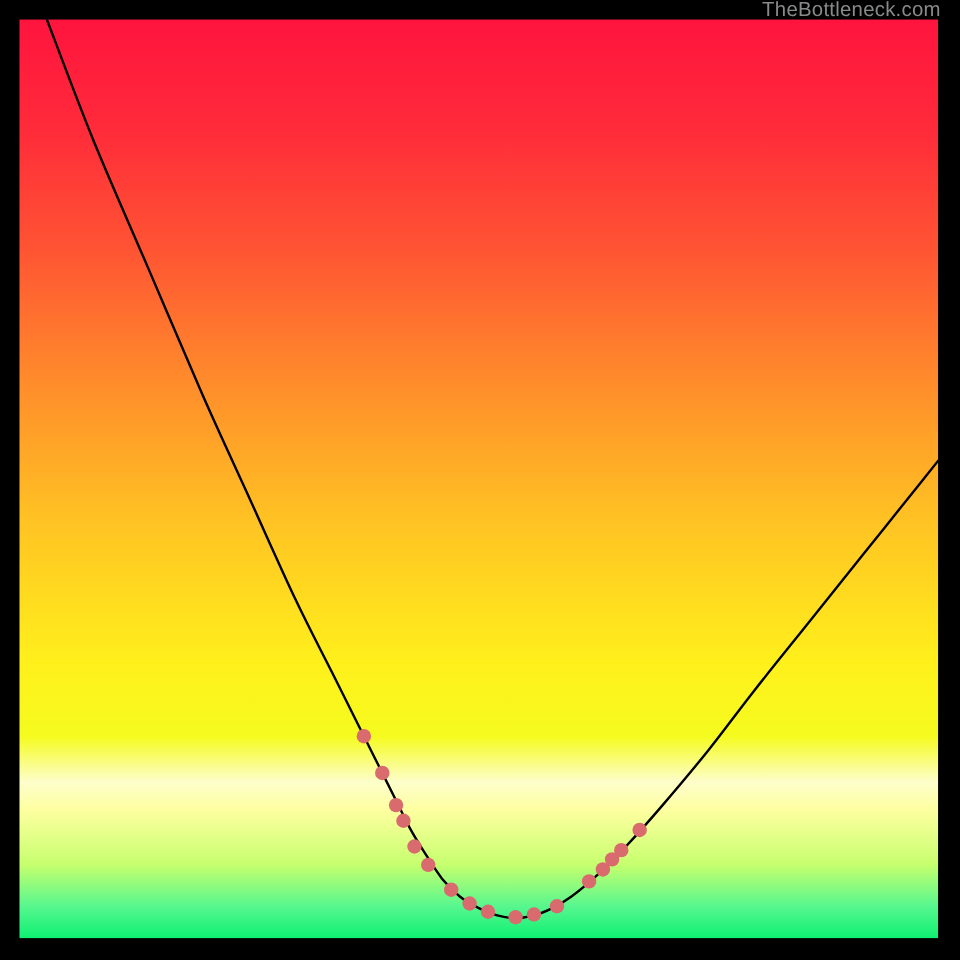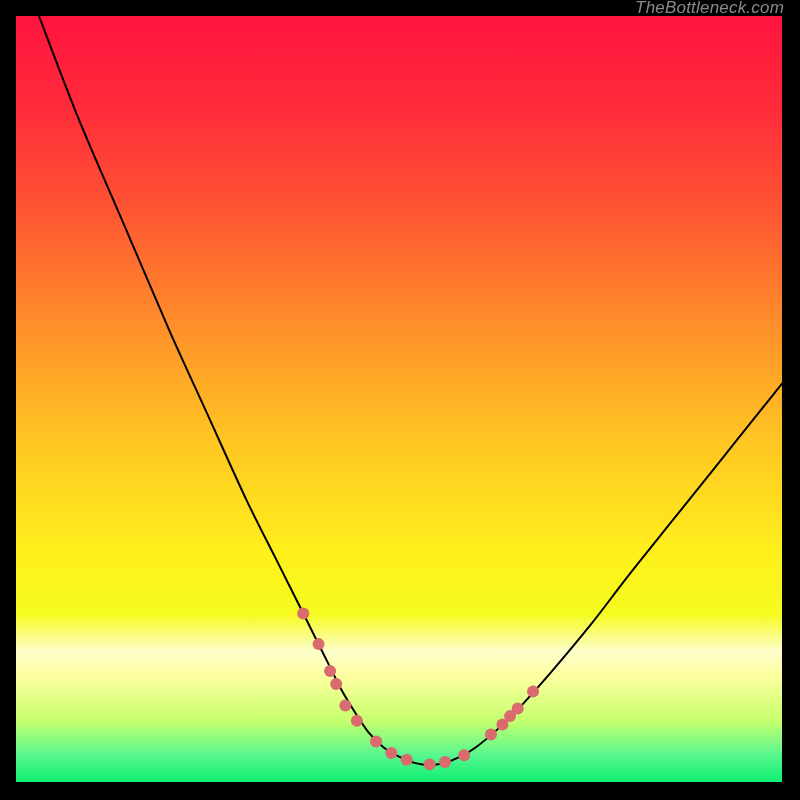--- a/index.html
+++ b/index.html
@@ -7,21 +7,20 @@
     padding: 0;
     width: 800px;
     height: 800px;
     background: #000000;
     overflow: hidden;
   }
   .wrap {
     position: relative;
     width: 800px;
     height: 800px;
-    font-style: italic;
   }
   .plot-frame {
     position: absolute;
     left: 15px;
     top: 15px;
     width: 768px;
     height: 768px;
     border: 1px solid #000000;
     box-sizing: border-box;
     overflow: hidden;

